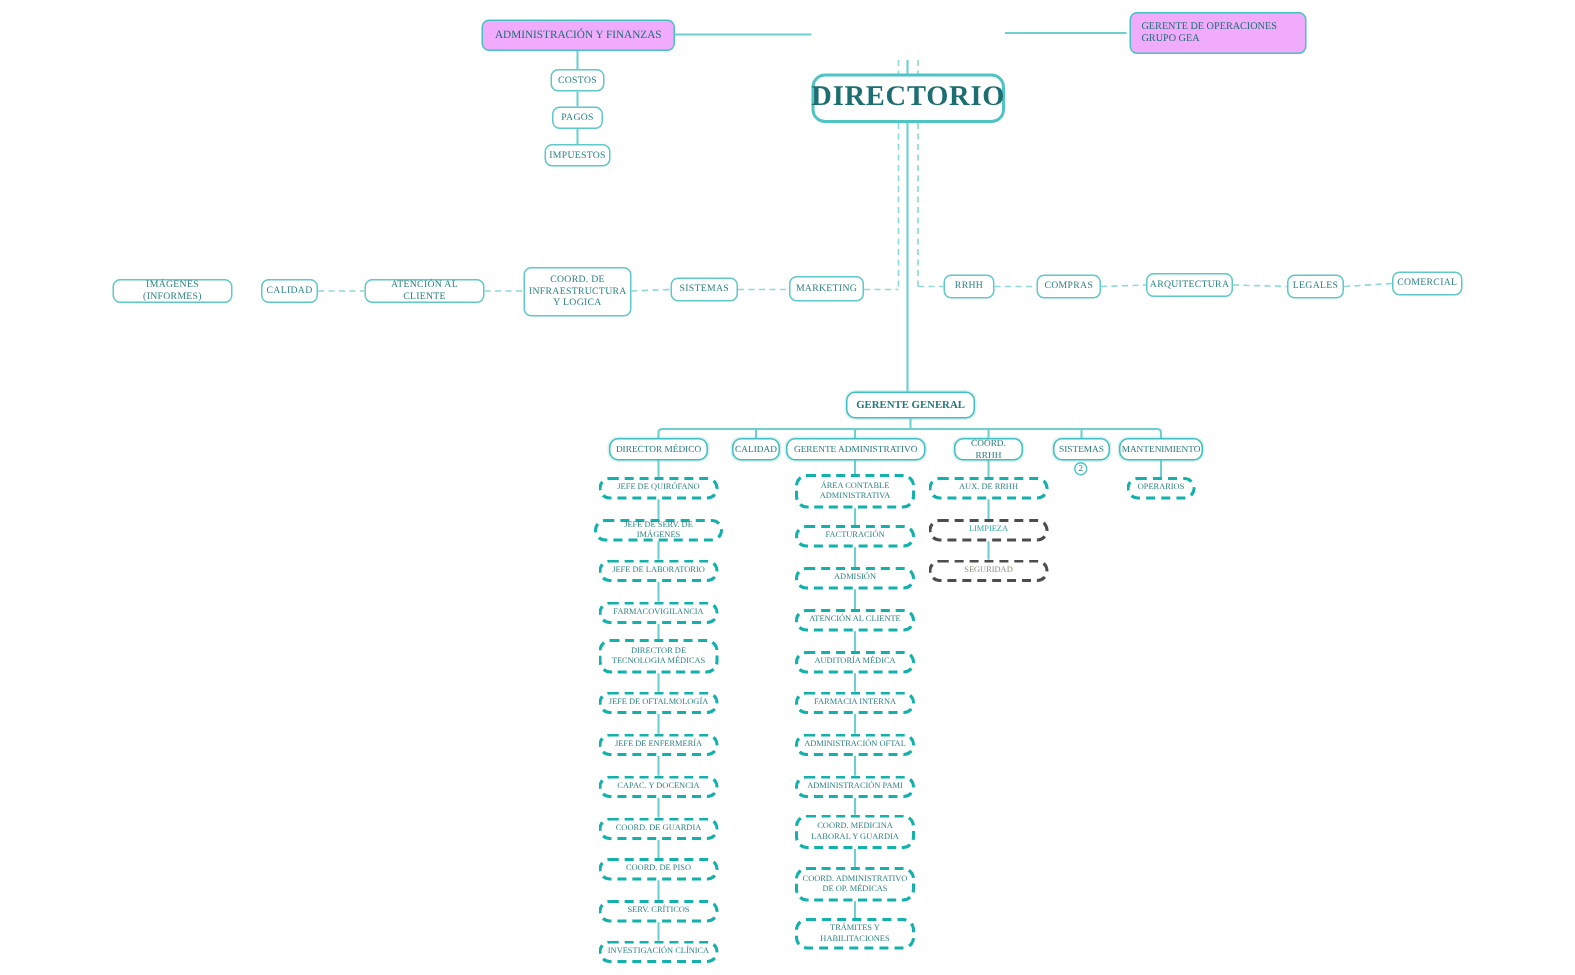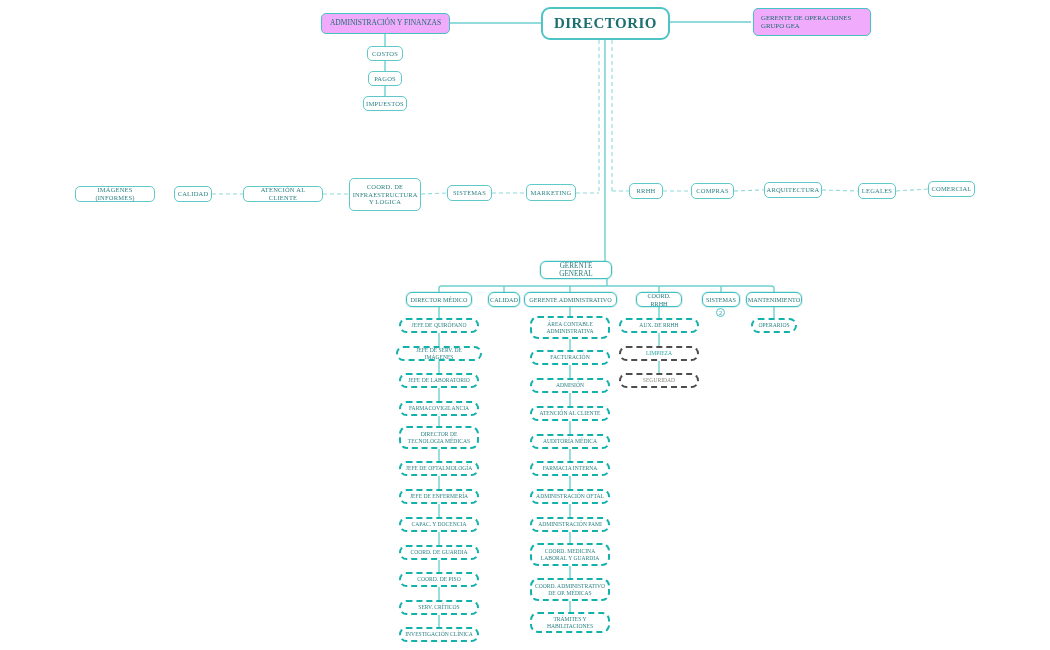--- a/index.html
+++ b/index.html
@@ -8,22 +8,22 @@
   svg.wires{position:absolute;left:0;top:0;z-index:0;}
   .node{position:absolute;box-sizing:border-box;display:flex;align-items:center;justify-content:center;
         text-align:center;background:#ffffff;color:#2e8284;z-index:1;line-height:1.18;padding:1px 3px;}
   .thin{border:1px solid #5fc8c8;border-radius:5px;font-size:6.5px;letter-spacing:.2px;}
   .bold2{border:1.5px solid #3fbfbf;border-radius:6px;font-size:6.2px;color:#27797b;
          box-shadow:0 0 0 1px rgba(95,200,200,.25);}
   .fill{background:#f0abfc;border:1px solid #45c2c2;border-radius:5px;color:#1d6e70;}
   .dashT{border:2px dashed #12b1ac;border-radius:8px;font-size:5.6px;color:#2e8284;}
   .dashD{border:2px dashed #4d4d4d;border-radius:8px;font-size:5.6px;color:#2ba6a2;}
   .muted{color:#8b8b80;}
-  .directorio{border:2px solid #4fc4c4;border-radius:9px;font-size:15px;font-weight:bold;
-              color:#1d6e70;letter-spacing:.5px;}
+  .directorio{border:2px solid #4fc4c4;border-radius:9px;font-size:19px;font-weight:bold;
+              color:#1d6e70;letter-spacing:.5px;margin-top:42px;}
   .badge{position:absolute;z-index:1;box-sizing:border-box;border:1px solid #4fc4c4;border-radius:50%;
          width:9px;height:9px;display:flex;align-items:center;justify-content:center;
          font-size:6px;color:#2e8284;background:#fff;}
 </style>
 </head>
 <body>
 
 <div id="canvas">
 
   <svg class="wires" width="1050" height="650">
@@ -71,21 +71,21 @@
   <div class="node thin" style="left:243px;top:186px;width:80px;height:16px;">ATENCIÓN AL CLIENTE</div>
   <div class="node thin" style="left:349px;top:178px;width:72px;height:33px;">COORD. DE INFRAESTRUCTURA Y LOGICA</div>
   <div class="node thin" style="left:447px;top:185px;width:45px;height:16px;">SISTEMAS</div>
   <div class="node thin" style="left:526px;top:184px;width:50px;height:17px;">MARKETING</div>
   <div class="node thin" style="left:629px;top:183px;width:34px;height:16px;">RRHH</div>
   <div class="node thin" style="left:691px;top:183px;width:43px;height:16px;">COMPRAS</div>
   <div class="node thin" style="left:764px;top:182px;width:58px;height:16px;">ARQUITECTURA</div>
   <div class="node thin" style="left:858px;top:183px;width:38px;height:16px;">LEGALES</div>
   <div class="node thin" style="left:928px;top:181px;width:47px;height:16px;">COMERCIAL</div>
 
-  <div class="node bold2" style="left:540px;top:261px;width:72px;height:18px;font-size:7.2px;">GERENTE GENERAL</div>
+  <div class="node bold2" style="left:564px;top:261px;width:86px;height:18px;font-size:7.2px;font-weight:bold;">GERENTE GENERAL</div>
 
   <div class="node bold2" style="left:406px;top:292px;width:66px;height:15px;">DIRECTOR MÉDICO</div>
   <div class="node bold2" style="left:488px;top:292px;width:32px;height:15px;">CALIDAD</div>
   <div class="node bold2" style="left:524px;top:292px;width:93px;height:15px;">GERENTE ADMINISTRATIVO</div>
   <div class="node bold2" style="left:636px;top:292px;width:46px;height:15px;">COORD. RRHH</div>
   <div class="node bold2" style="left:702px;top:292px;width:38px;height:15px;">SISTEMAS</div>
   <div class="node bold2" style="left:746px;top:292px;width:56px;height:15px;">MANTENIMIENTO</div>
 
   <div class="badge" style="left:716px;top:308px;">2</div>
 

